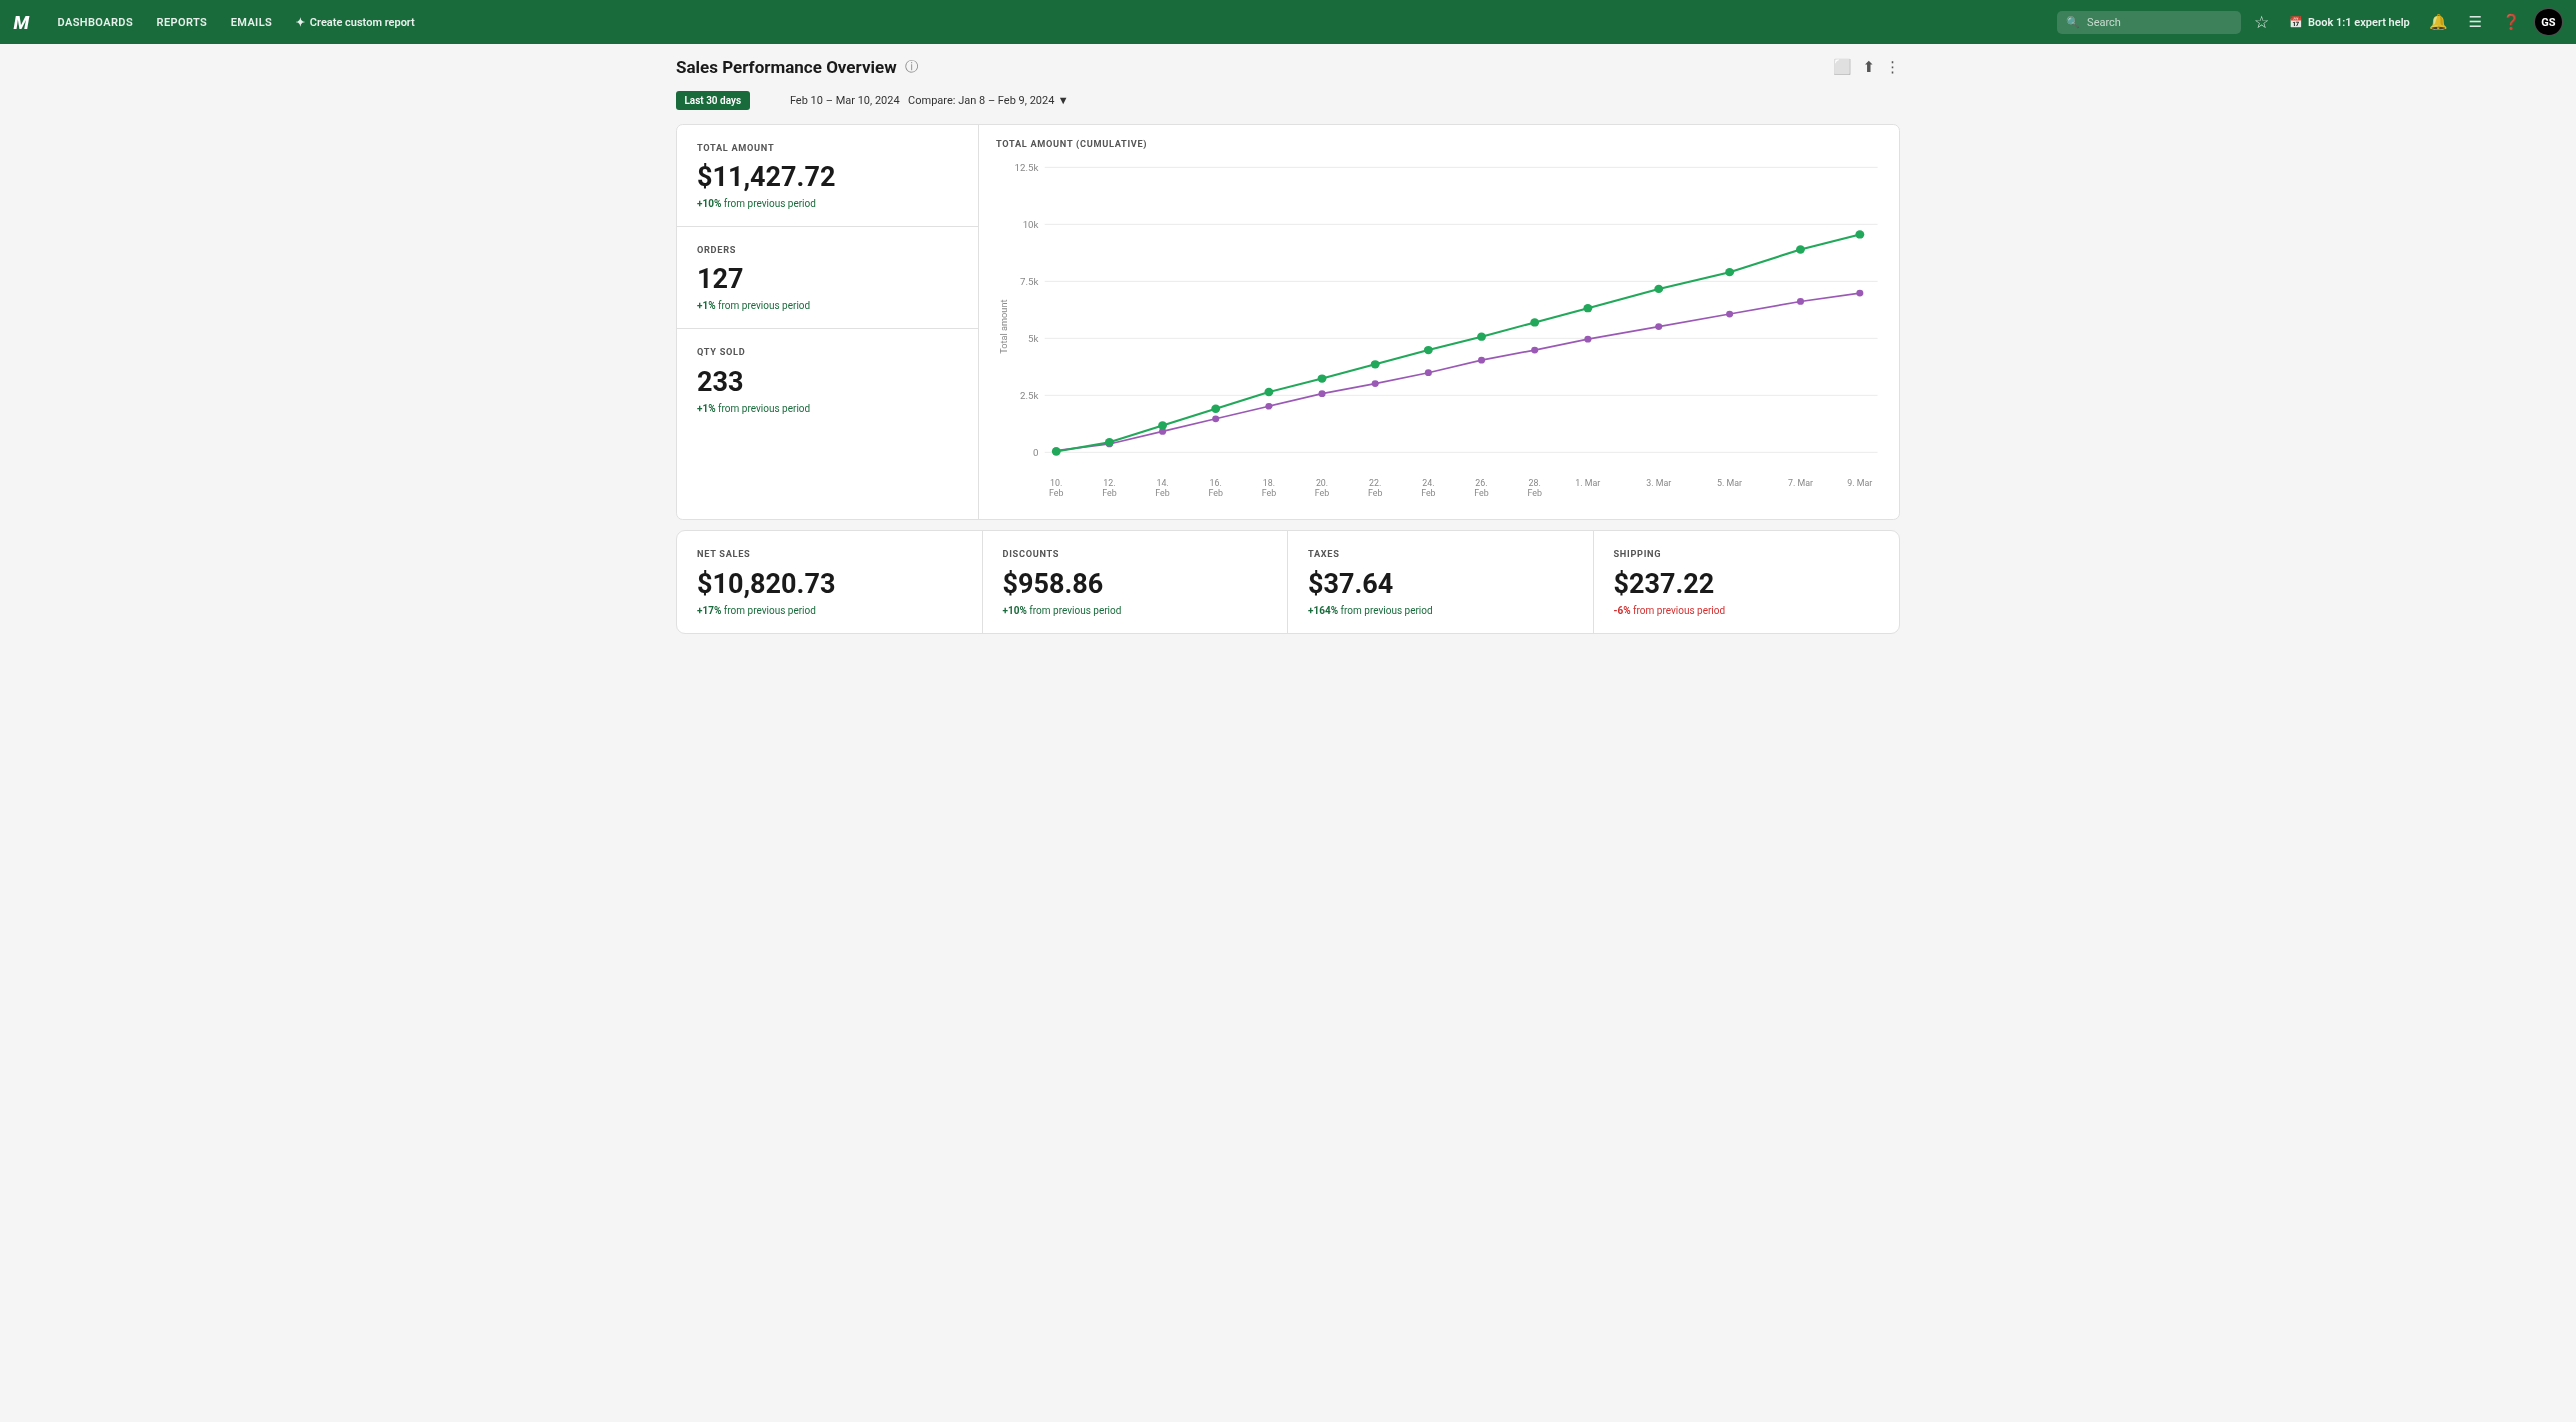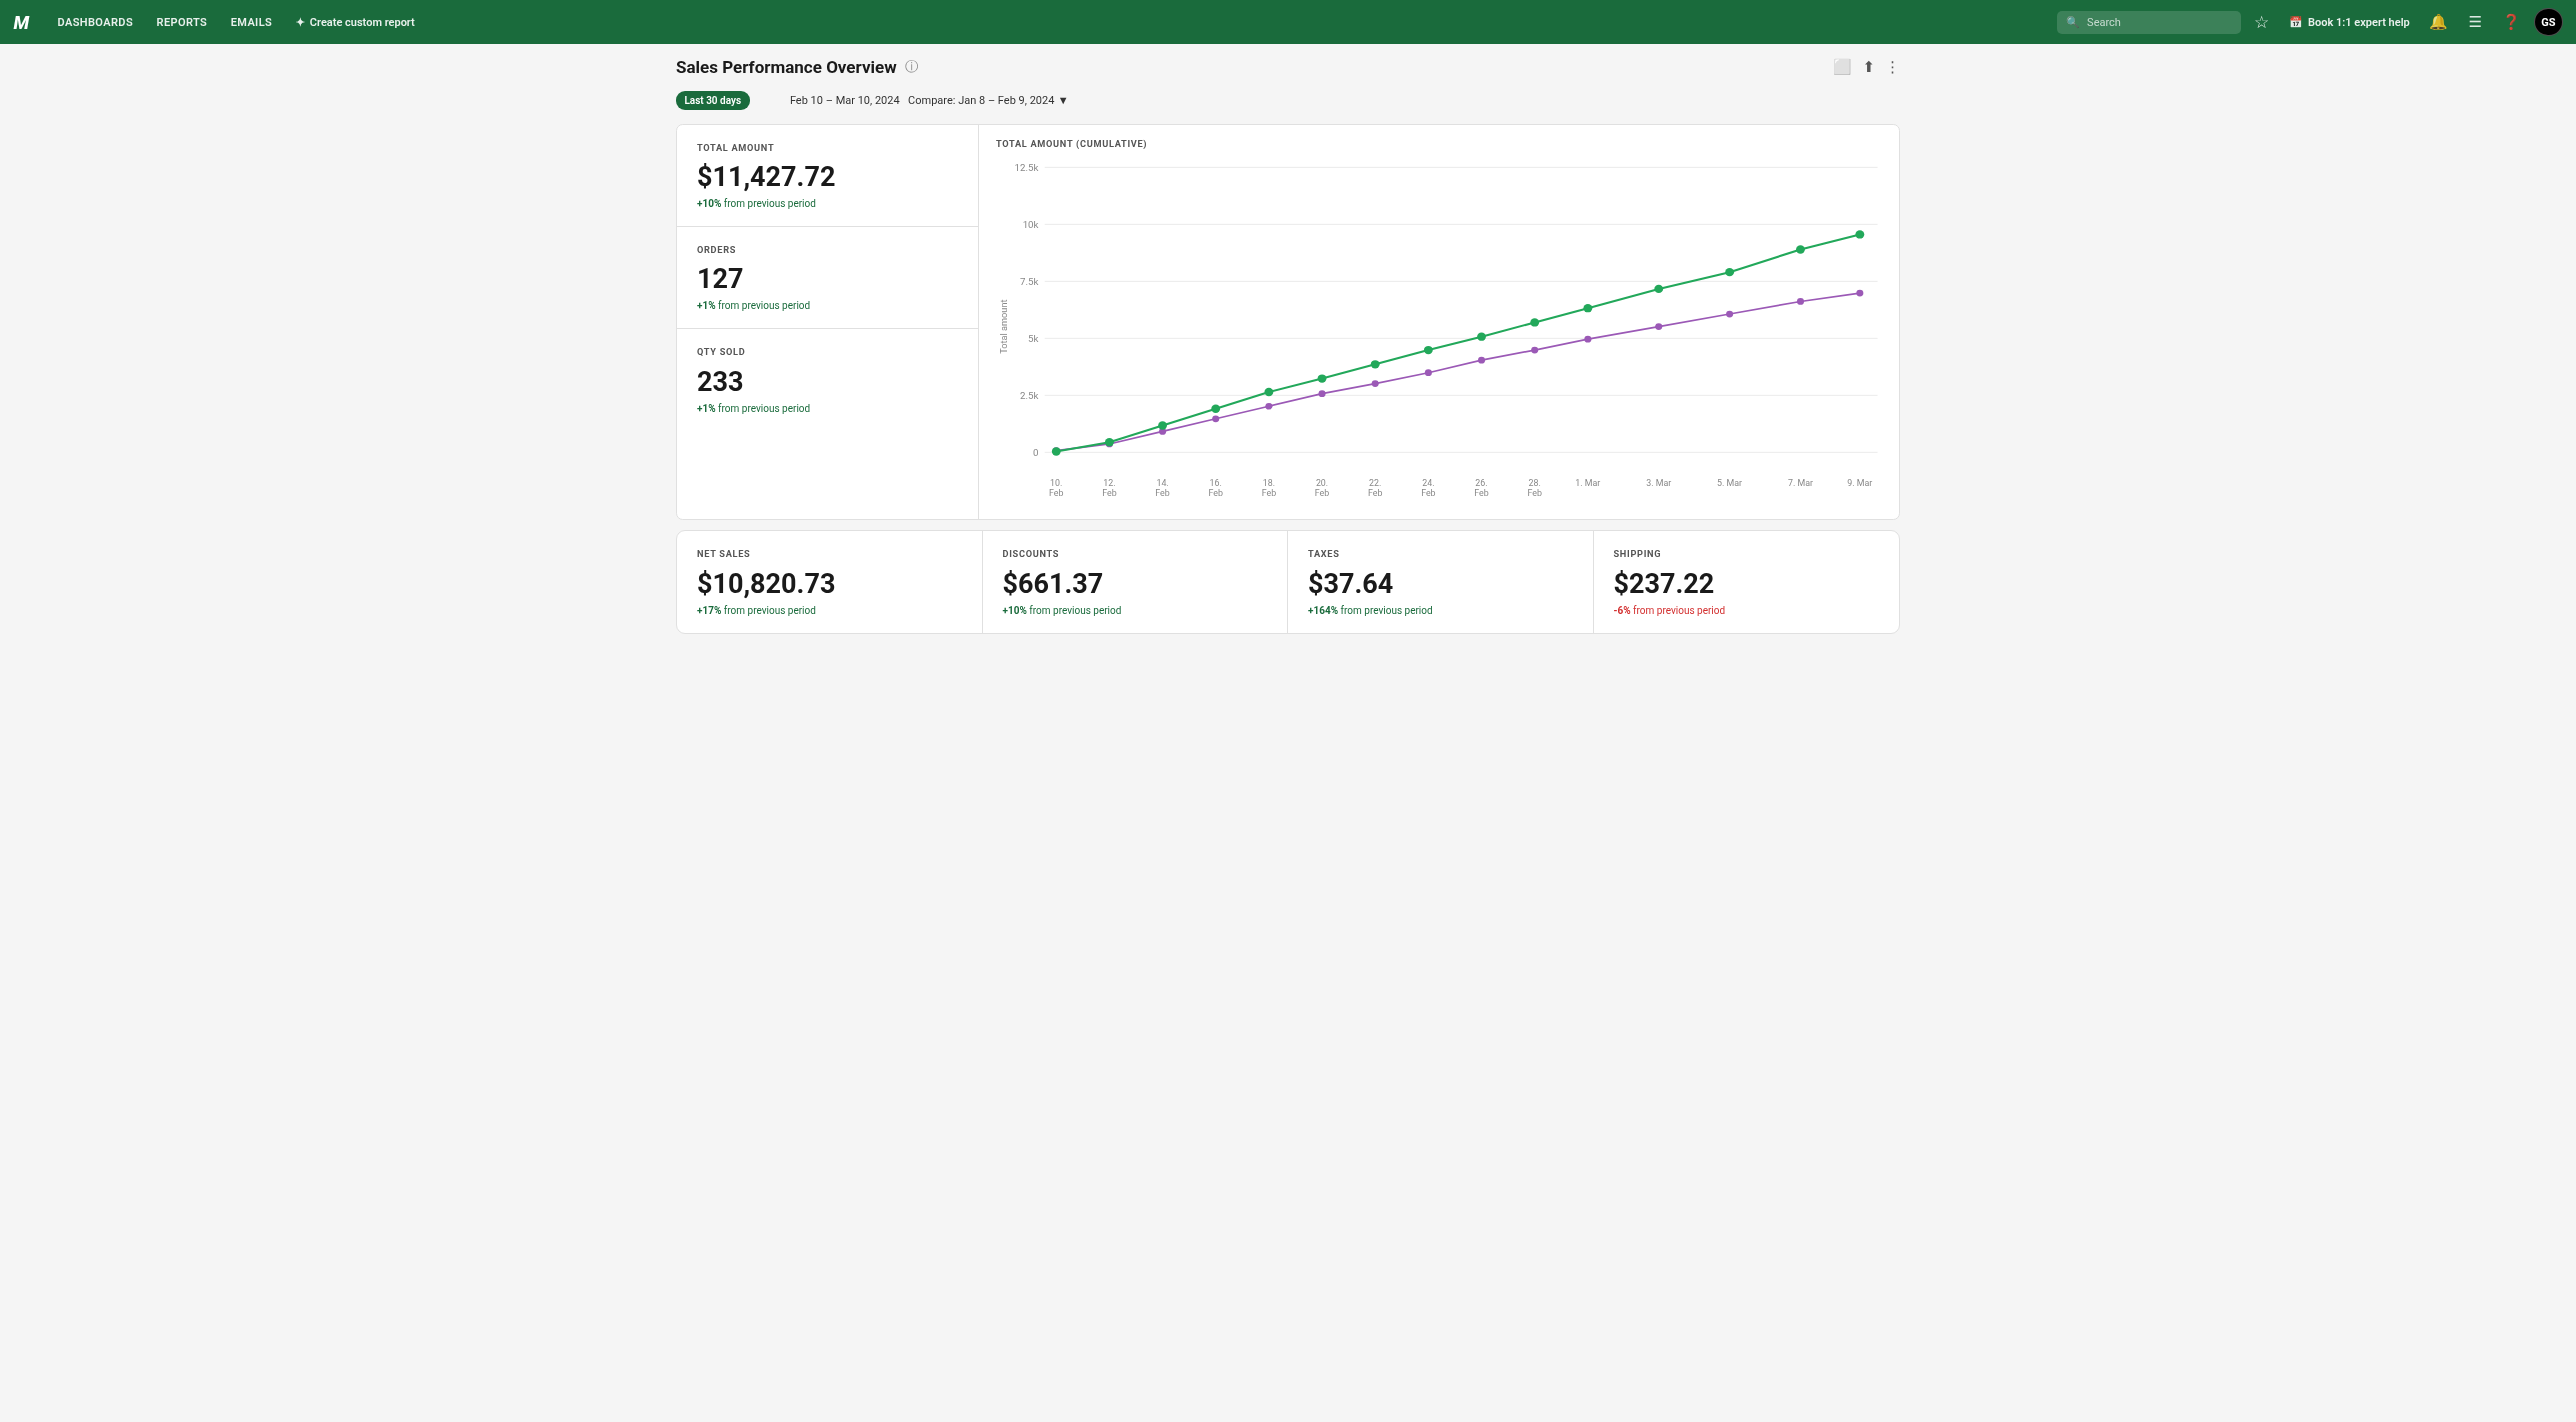--- a/index.html
+++ b/index.html
@@ -112,21 +112,21 @@
     
     .date-filter {
       display: flex;
       align-items: center;
       gap: 8.4px;
       margin-bottom: 13.4px;
     }
     .date-pill {
       background: #1a6b3c;
       color: white;
-      border-radius: 9px;
+      border-radius: 3px;
       padding: 4.2px 8.4px;
       font-size: 10px;
       font-weight: 600;
       cursor: pointer;
     }
     .date-range {
       font-size: 11px;
       color: #333;
       padding-left: 32px;
     }
@@ -389,21 +389,21 @@
     <div class="stat-card">
       <div class="metric-label">NET SALES</div>
       <div class="metric-value">$10,820.73</div>
       <div class="metric-change positive">
         <strong>+17%</strong><span> from previous period</span>
       </div>
     </div>
 
     <div class="stat-card">
       <div class="metric-label">DISCOUNTS</div>
-      <div class="metric-value">$661.37</div>
+      <div class="metric-value">$958.86</div>
       <div class="metric-change positive">
         <strong>+10%</strong><span> from previous period</span>
       </div>
     </div>
 
     <div class="stat-card">
       <div class="metric-label">TAXES</div>
       <div class="metric-value">$37.64</div>
       <div class="metric-change positive">
         <strong>+164%</strong><span> from previous period</span>

